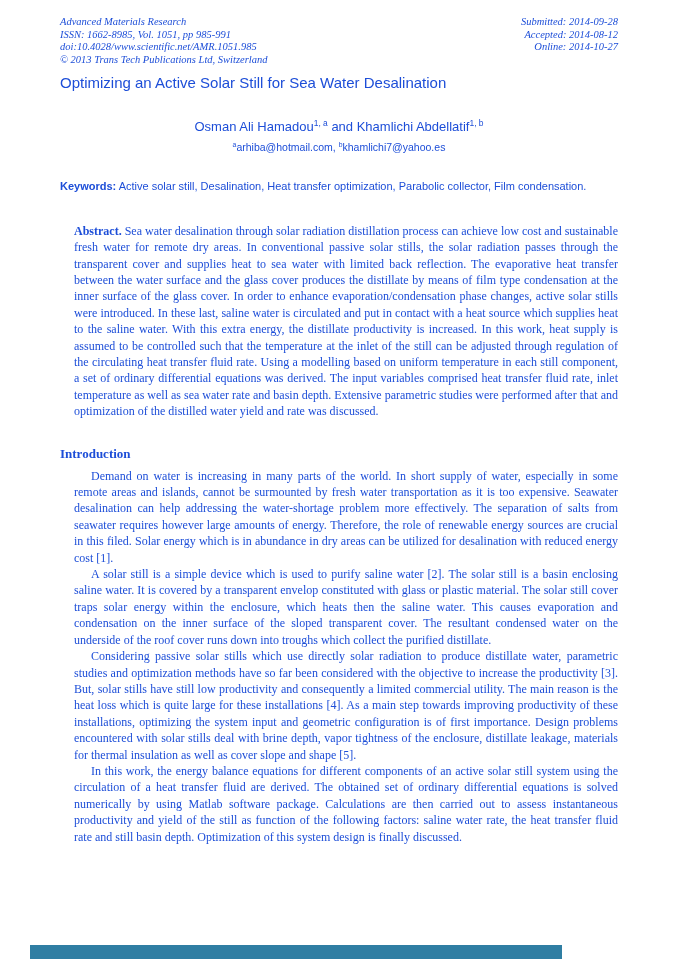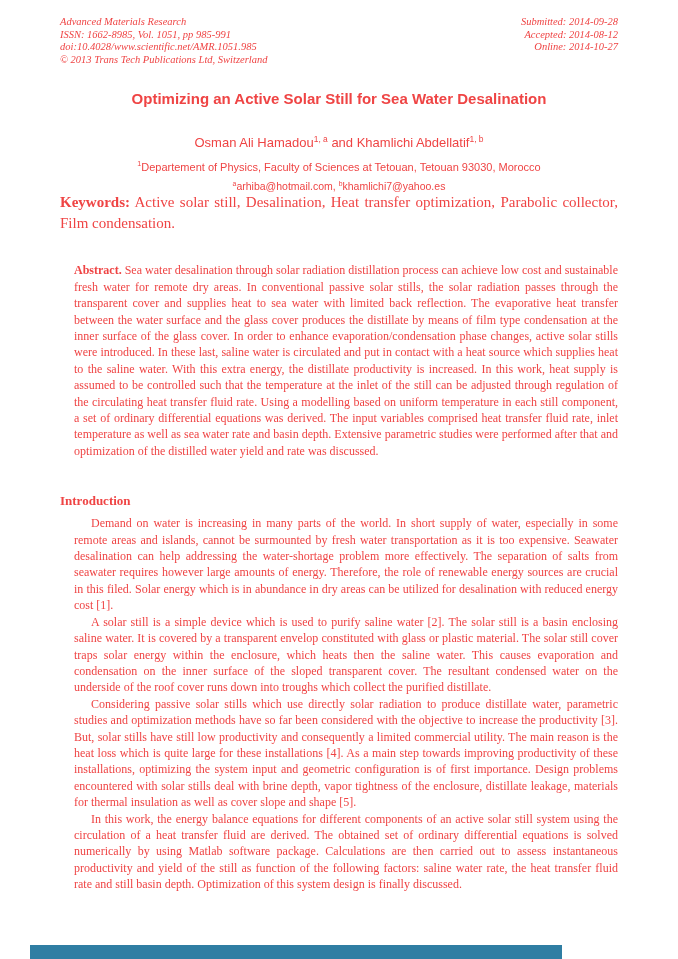--- a/index.html
+++ b/index.html
@@ -3,56 +3,56 @@
 <meta charset="utf-8">
 <style>
   * { margin:0; padding:0; box-sizing:border-box; }
   html,body { background:#888; }
   .page {
     position:relative;
     width:678px; height:959px;
     margin:0 auto;
     background:#ffffff;
     font-family:"Liberation Serif", serif;
-    color:#ef4444;
+    color:#1d4ed8;
     padding:16px 60px 0 60px;
     overflow:hidden;
   }
   .header { display:flex; justify-content:space-between; font-style:italic; font-size:10.5px; line-height:1.2; }
   .header-left div, .header-right div { white-space:nowrap; }
   .header-right { text-align:right; }
   .title {
     font-family:"Liberation Sans", sans-serif;
-    font-weight:bold; font-size:15px;
-    text-align:center; margin-top:24px;
+    font-weight:normal; font-size:15px;
+    margin-top:8px;
   }
   .authors {
     font-family:"Liberation Sans", sans-serif;
     font-size:13px; text-align:center; margin-top:28px;
   }
   sup { font-size:0.65em; vertical-align:super; line-height:0; }
   .affiliation {
     font-family:"Liberation Sans", sans-serif;
     font-size:11px; text-align:center; margin-top:11px;
   }
   .emails {
     font-family:"Liberation Sans", sans-serif;
     font-size:10.5px; text-align:center; margin-top:7px;
   }
   .keywords {
-    font-family:Liberation Serif, serif;
-    font-size:15px; line-height:1.4;
-    text-align:justify; 
+    font-family:Liberation Sans, sans-serif;
+    font-size:11px; line-height:1.4;
+    text-align:justify; margin-top:26px;
   }
   .keywords b { font-weight:bold; }
   .body-block { font-size:12px; line-height:16.4px; text-align:justify;margin-left:14px; }
   .abstract { margin-top:28px; }
   .abstract b { font-weight:bold; }
   .section-heading {
-    font-weight:bold; font-size:13px; margin-top:34px; margin-bottom:6px;
+    font-weight:bold; font-size:13px; margin-top:26px; margin-bottom:6px;
   }
   .para { text-indent:17px; }
   .footer-bar {
     position:absolute;
     left:30px; bottom:0;
     width:532px; height:14px;
     background:#2f7ea3;
   }
 </style>
 </head>
@@ -71,21 +71,20 @@
       <div>Submitted: 2014-09-28</div>
       <div>Accepted: 2014-08-12</div>
       <div>Online: 2014-10-27</div>
     </div>
   </div>
 
   <div class="title">Optimizing an Active Solar Still for Sea Water Desalination</div>
 
   <div class="authors"><span>Osman Ali Hamadou</span><sup>1, a</sup><span> and </span><span>Khamlichi Abdellatif</span><sup>1, b</sup></div>
 
-  <div class="affiliation"><sup>1</sup><span>Departement of Physics, Faculty of Sciences at Tetouan, Tetouan 93030, Morocco</span></div>
 
   <div class="emails"><sup>a</sup><span>arhiba@hotmail.com, </span><sup>b</sup><span>khamlichi7@yahoo.es</span></div>
 
   <div class="keywords"><b>Keywords:</b><span> Active solar still, Desalination, Heat transfer optimization, Parabolic collector, Film condensation.</span></div>
 
   <div class="body-block abstract"><b>Abstract.</b><span> Sea water desalination through solar radiation distillation process can achieve low cost and sustainable fresh water for remote dry areas. In conventional passive solar stills, the solar radiation passes through the transparent cover and supplies heat to sea water with limited back reflection. The evaporative heat transfer between the water surface and the glass cover produces the distillate by means of film type condensation at the inner surface of the glass cover. In order to enhance evaporation/condensation phase changes, active solar stills were introduced. In these last, saline water is circulated and put in contact with a heat source which supplies heat to the saline water. With this extra energy, the distillate productivity is increased. In this work, heat supply is assumed to be controlled such that the temperature at the inlet of the still can be adjusted through regulation of the circulating heat transfer fluid rate. Using a modelling based on uniform temperature in each still component, a set of ordinary differential equations was derived. The input variables comprised heat transfer fluid rate, inlet temperature as well as sea water rate and basin depth. Extensive parametric studies were performed after that and optimization of the distilled water yield and rate was discussed.</span></div>
 
   <div class="section-heading">Introduction</div>
 
   <div class="body-block para">Demand on water is increasing in many parts of the world. In short supply of water, especially in some remote areas and islands, cannot be surmounted by fresh water transportation as it is too expensive. Seawater desalination can help addressing the water-shortage problem more effectively. The separation of salts from seawater requires however large amounts of energy. Therefore, the role of renewable energy sources are crucial in this filed. Solar energy which is in abundance in dry areas can be utilized for desalination with reduced energy cost [1].</div>

